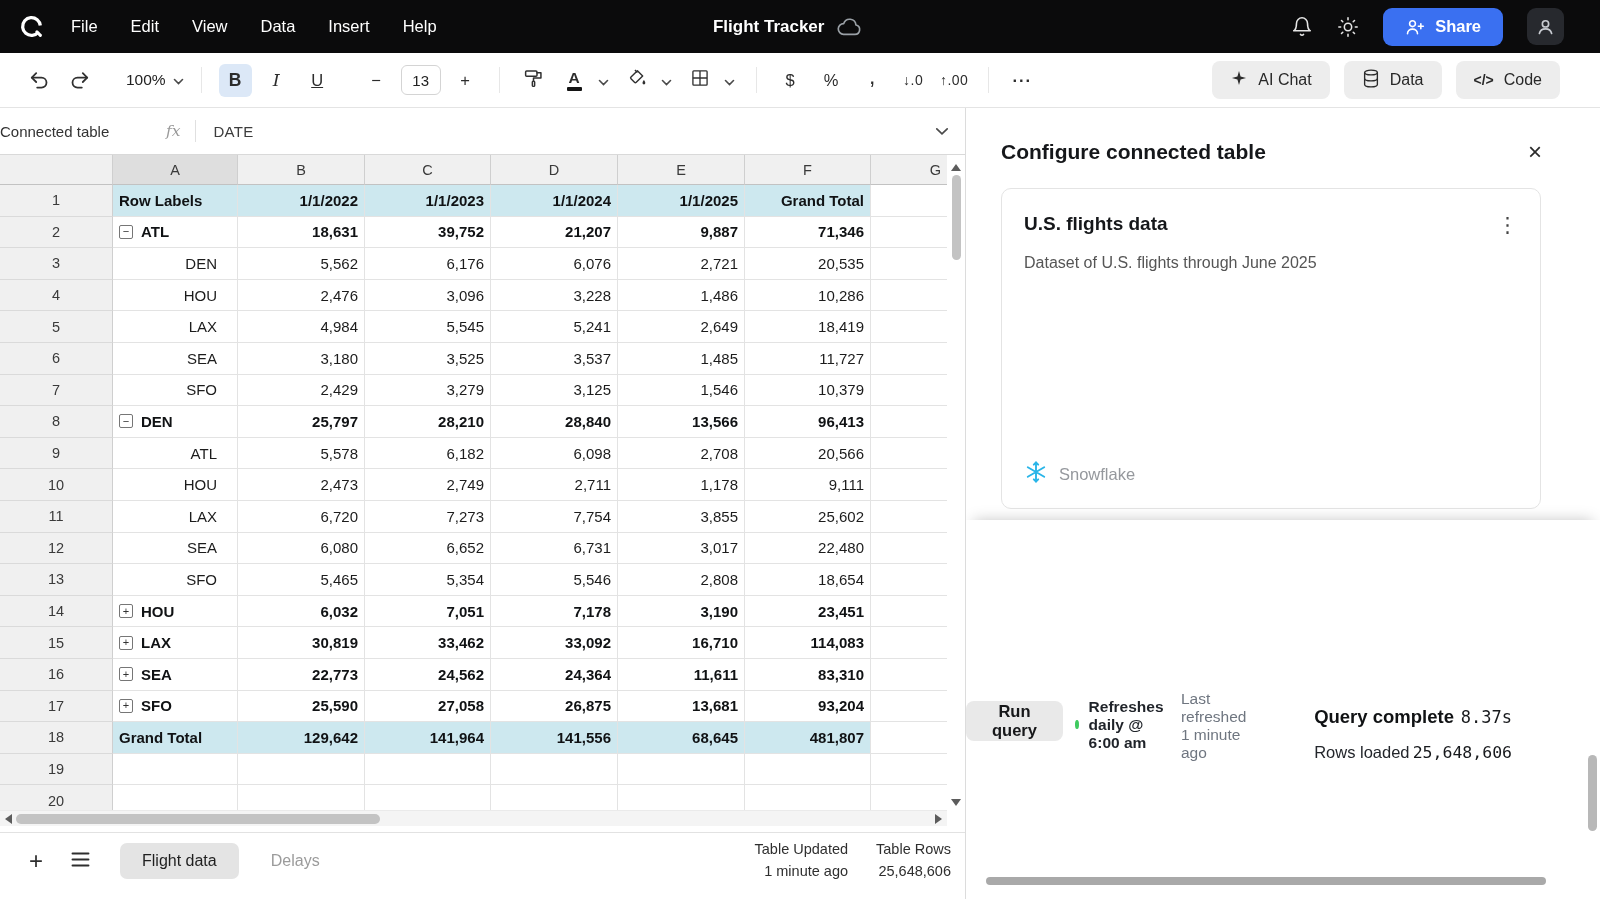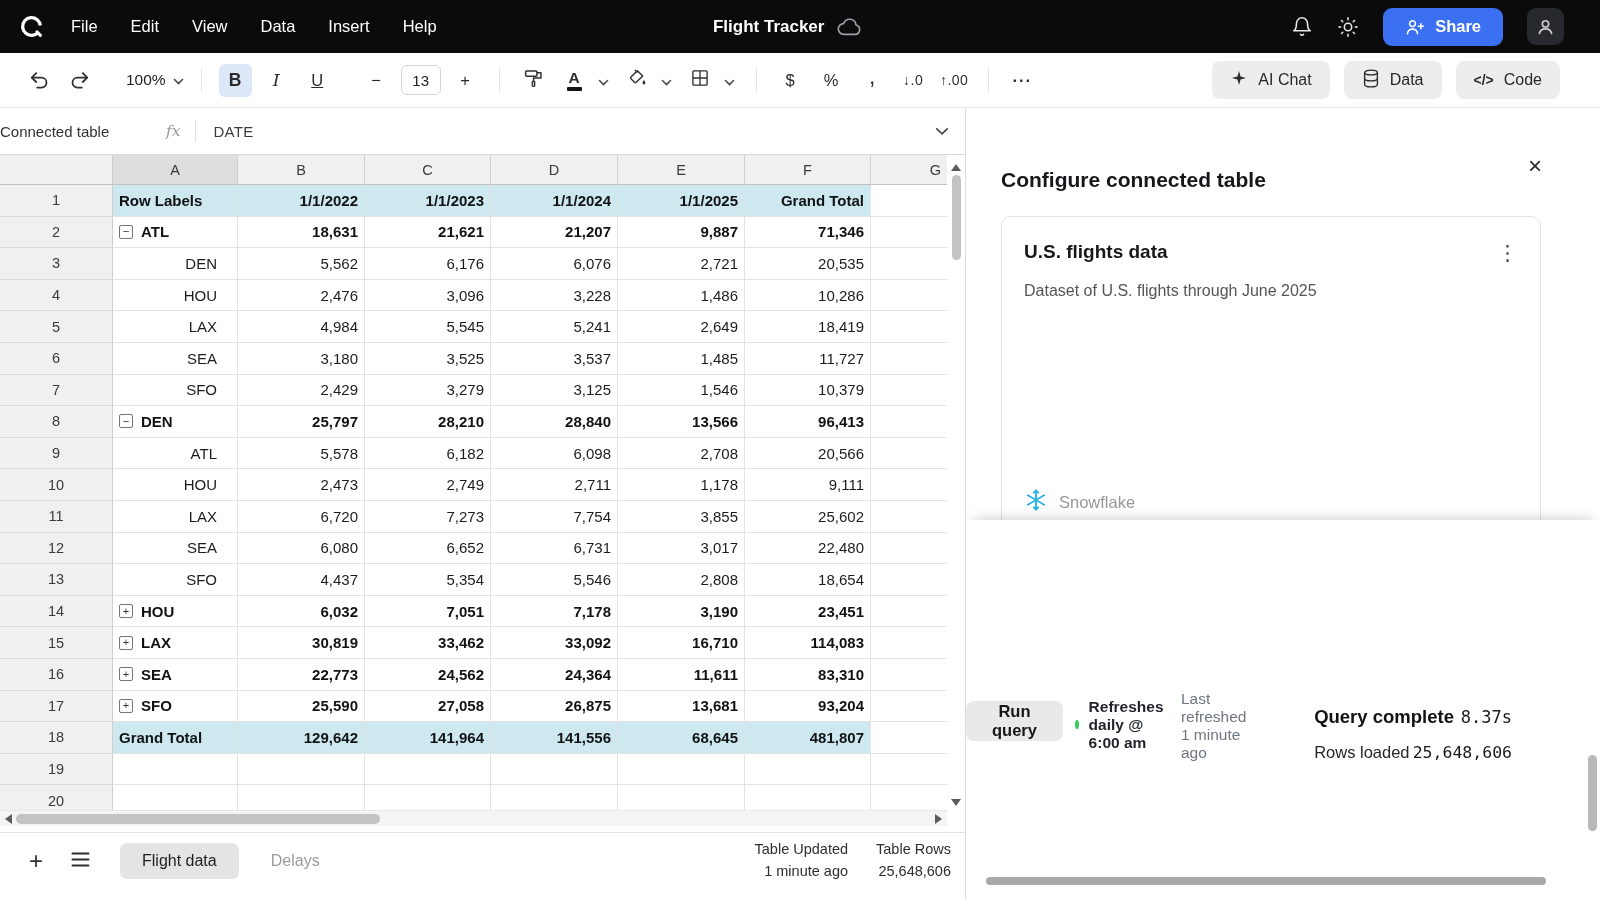--- a/index.html
+++ b/index.html
@@ -101,21 +101,21 @@
   .plus-g { font-size:24px; color:#2e2e2e; line-height:1; }
   .sheet-tabs { display:flex; gap:10px; margin-left:8px; }
   .sheet-tab { padding:9px 22px; border-radius:7px; font-size:16px; color:#9b9b9b; }
   .sheet-tab.active { background:#e4e4e4; color:#1f1f1f; font-weight:500; }
   .bb-info { margin-left:auto; display:flex; gap:28px; text-align:right; font-size:14.5px;
     color:#2f2f2f; line-height:1.5; }
 
   
   .panel { position:relative; width:635px; background:#fff; border-left:1px solid #dcdcdc; overflow:hidden; }
   .panel-header { display:flex; align-items:center; justify-content:space-between; padding:32px 58px 0 35px; }
-  .panel-header h2 { font-size:21px; font-weight:700; color:#15171a;margin-top:28px; }
+  .panel-header h2 { font-size:21px; font-weight:700; color:#15171a; }
   .close-btn { font-size:24px; color:#2b2b2b; line-height:1; }
   .card { margin:24px 59px 0 35px; height:321px; border:1px solid #e4e4e4; border-radius:10px;
     padding:24px 22px 20px; display:flex; flex-direction:column; }
   .card-top { display:flex; justify-content:space-between; align-items:flex-start; }
   .card-title { font-size:19px; font-weight:700; color:#15171a; }
   .kebab { font-size:21px; color:#444; }
   .card-desc { margin-top:17px; font-size:16px; color:#555; }
   .card-src { margin-top:auto; display:flex; align-items:center; gap:11px; font-size:16.5px; color:#95989d; }
   .columns-label { margin:24px 0 0 36px; font-size:10px; font-weight:600; color:#15171a; }
   .pills { margin:12px 0 0 45px; display:flex; gap:9px; }
@@ -338,21 +338,21 @@
               <div class="cell hl bold num" style="width: 126px;">1/1/2023</div>
               <div class="cell hl bold num" style="width: 127px;">1/1/2024</div>
               <div class="cell hl bold num" style="width: 127px;">1/1/2025</div>
               <div class="cell hl bold num" style="width: 126px;">Grand Total</div>
               <div class="cell" style="width: 130px;"></div>
             </div>
             <div class="grid-row">
               <div class="row-h">2</div>
               <div class="cell bold" style="width: 125px;"><span class="toggle">−</span>ATL</div>
               <div class="cell num bold" style="width: 127px;">18,631</div>
-              <div class="cell num bold" style="width: 126px;">21,621</div>
+              <div class="cell num bold" style="width: 126px;">39,752</div>
               <div class="cell num bold" style="width: 127px;">21,207</div>
               <div class="cell num bold" style="width: 127px;">9,887</div>
               <div class="cell num bold" style="width: 126px;">71,346</div>
               <div class="cell" style="width: 130px;"></div>
             </div>
             <div class="grid-row">
               <div class="row-h">3</div>
               <div class="cell child" style="width: 125px;">DEN</div>
               <div class="cell num" style="width: 127px;">5,562</div>
               <div class="cell num" style="width: 126px;">6,176</div>
@@ -447,21 +447,21 @@
               <div class="cell num" style="width: 127px;">6,080</div>
               <div class="cell num" style="width: 126px;">6,652</div>
               <div class="cell num" style="width: 127px;">6,731</div>
               <div class="cell num" style="width: 127px;">3,017</div>
               <div class="cell num" style="width: 126px;">22,480</div>
               <div class="cell" style="width: 130px;"></div>
             </div>
             <div class="grid-row">
               <div class="row-h">13</div>
               <div class="cell child" style="width: 125px;">SFO</div>
-              <div class="cell num" style="width: 127px;">4,437</div>
+              <div class="cell num" style="width: 127px;">5,465</div>
               <div class="cell num" style="width: 126px;">5,354</div>
               <div class="cell num" style="width: 127px;">5,546</div>
               <div class="cell num" style="width: 127px;">2,808</div>
               <div class="cell num" style="width: 126px;">18,654</div>
               <div class="cell" style="width: 130px;"></div>
             </div>
             <div class="grid-row">
               <div class="row-h">14</div>
               <div class="cell bold" style="width: 125px;"><span class="toggle">+</span>HOU</div>
               <div class="cell num bold" style="width: 127px;">6,032</div>

